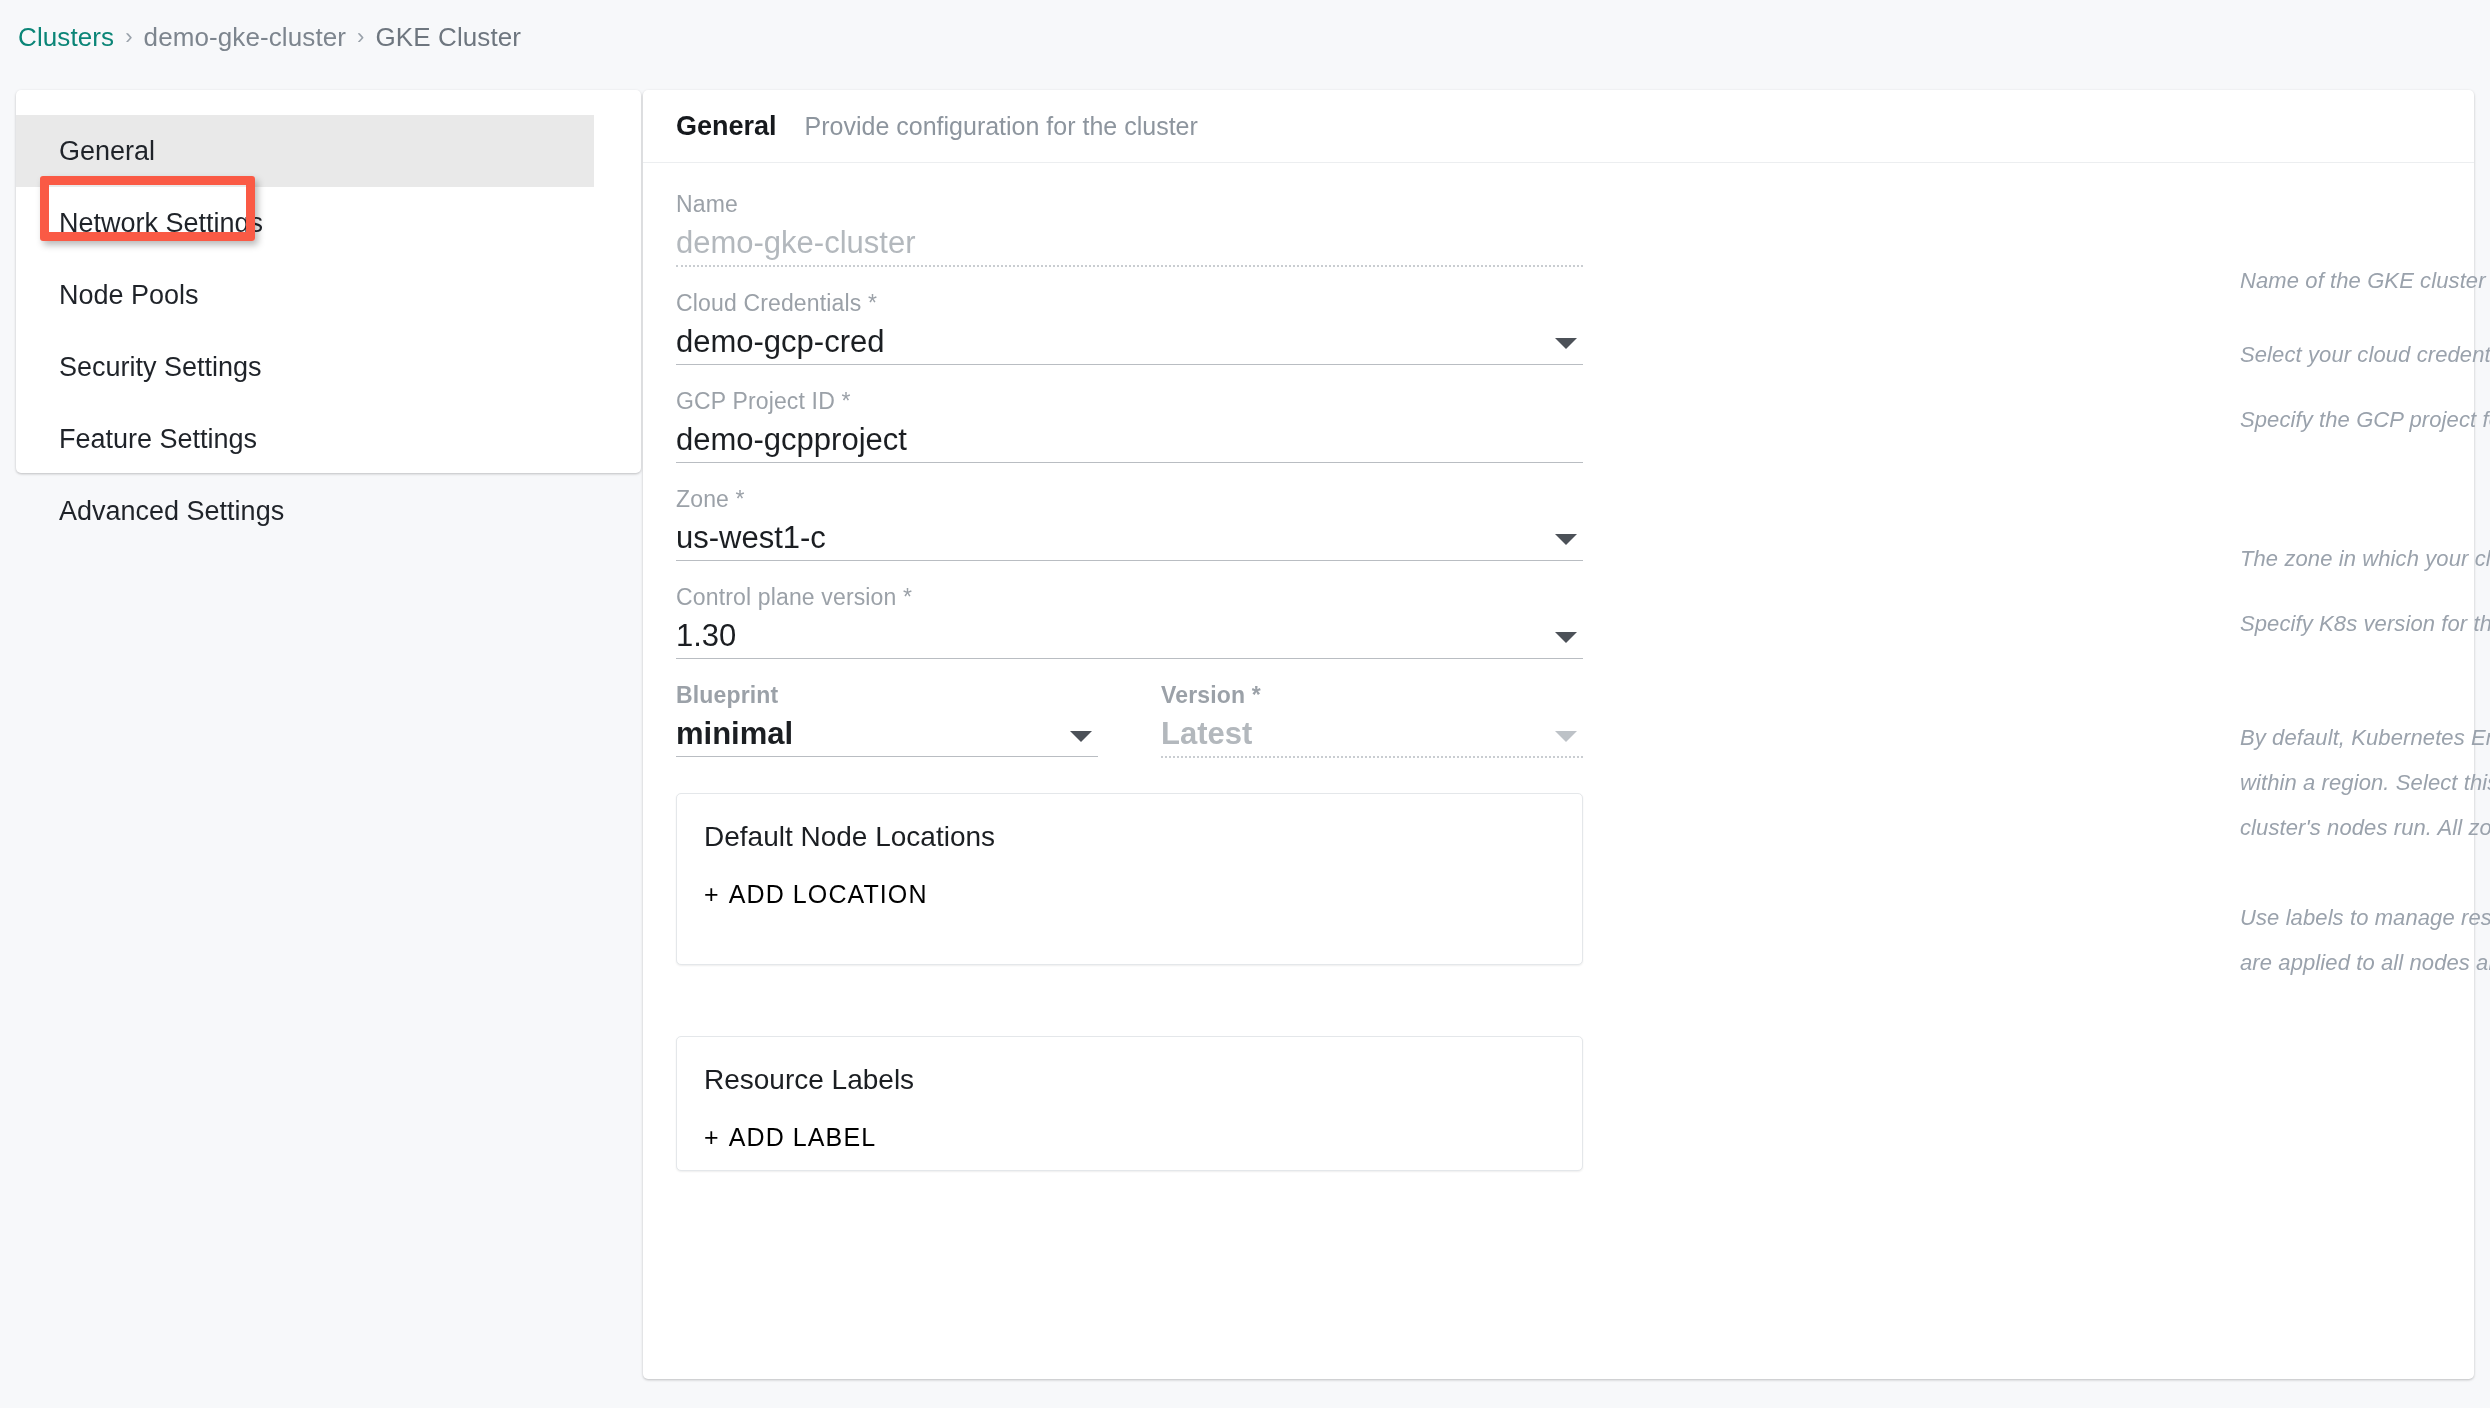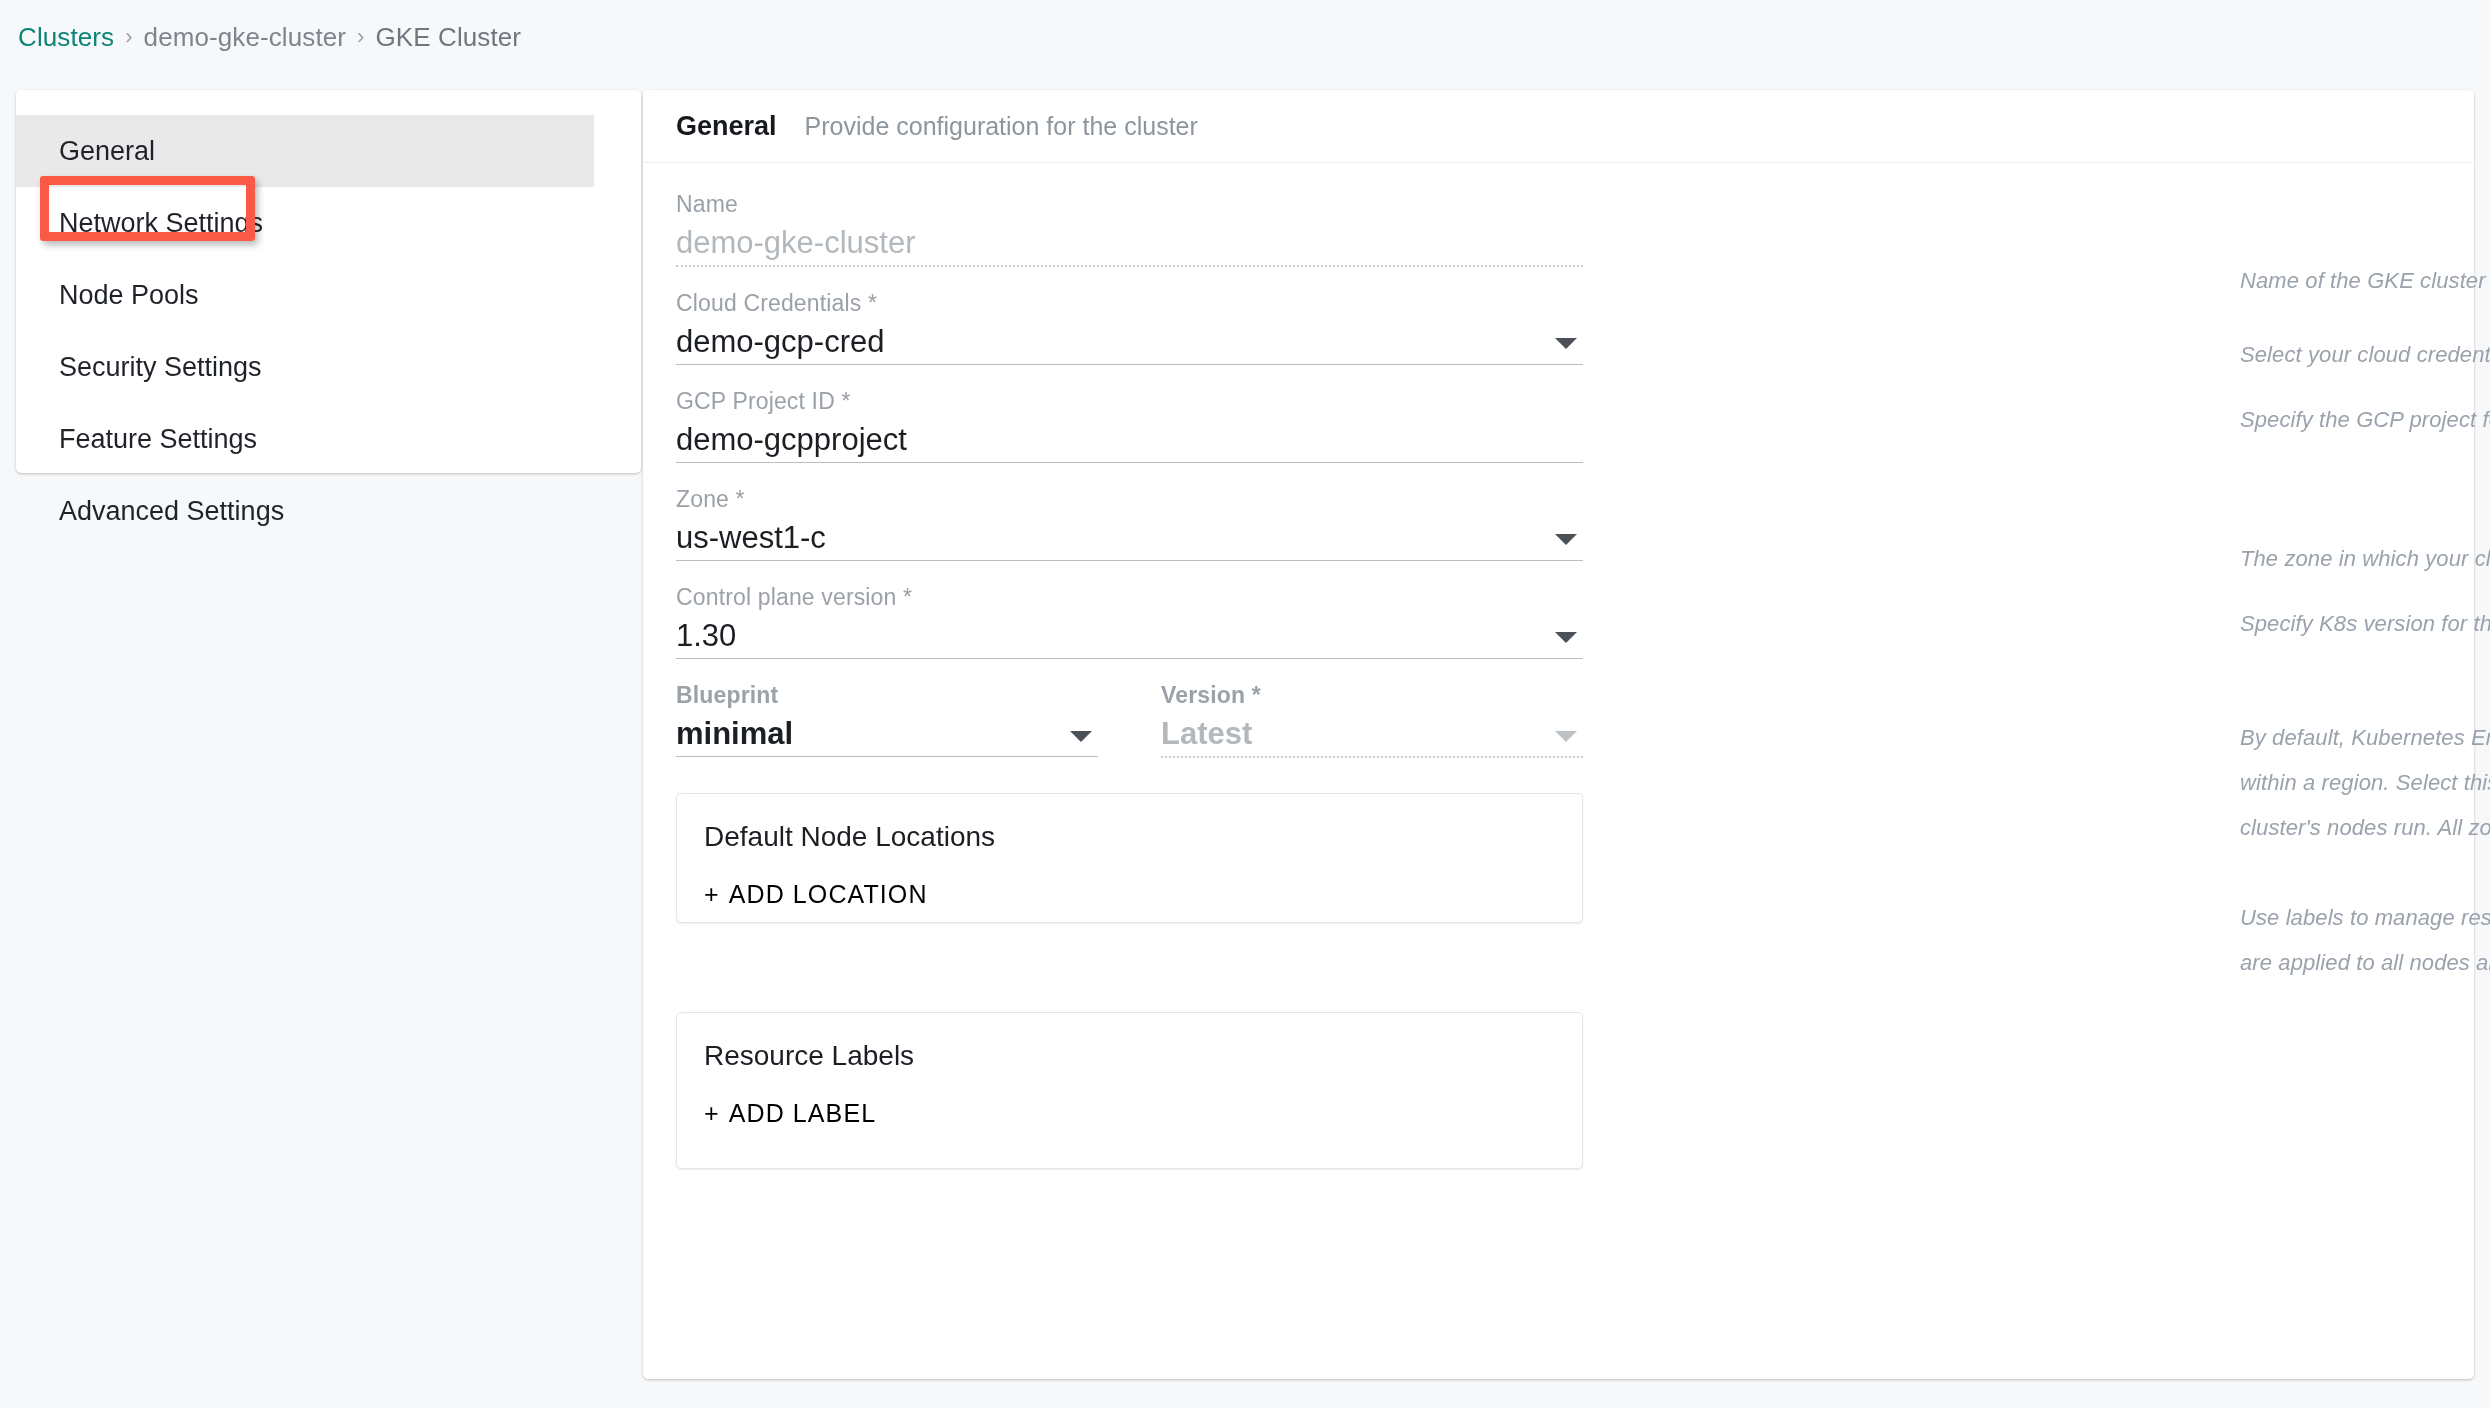--- a/index.html
+++ b/index.html
@@ -337,28 +337,28 @@
             <span class="caret"></span>
           </div>
           <div class="field">
             <div class="fl">Version *</div>
             <div class="fv dis">Latest</div>
             <div class="uline dotted"></div>
             <span class="caret dis"></span>
           </div>
         </div>
 
-        <div class="panel" style="height:130px;margin-bottom:89px;">
+        <div class="panel" style="height:172px;margin-bottom:71px;">
           <div class="panel-title">Default Node Locations</div>
           <div class="add-btn">
             <span class="plus">+</span><span>ADD  LOCATION</span>
           </div>
         </div>
 
-        <div class="panel" style="height:157px;margin-top:9px;">
+        <div class="panel" style="height:135px;margin-top:9px;">
           <div class="panel-title">Resource Labels</div>
           <div class="add-btn">
             <span class="plus">+</span><span>ADD  LABEL</span>
           </div>
         </div>
 
       </div>
 
       <div class="help-col">
         <div class="help" style="top:68px;">Name of the GKE cluster</div>

